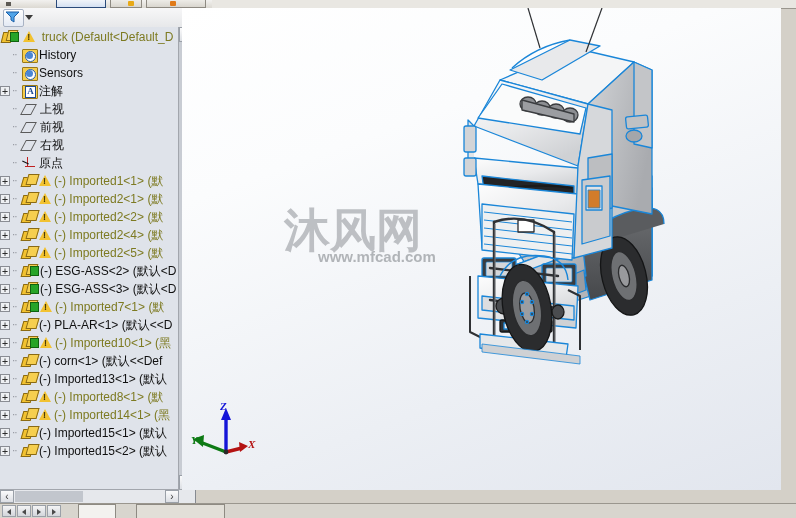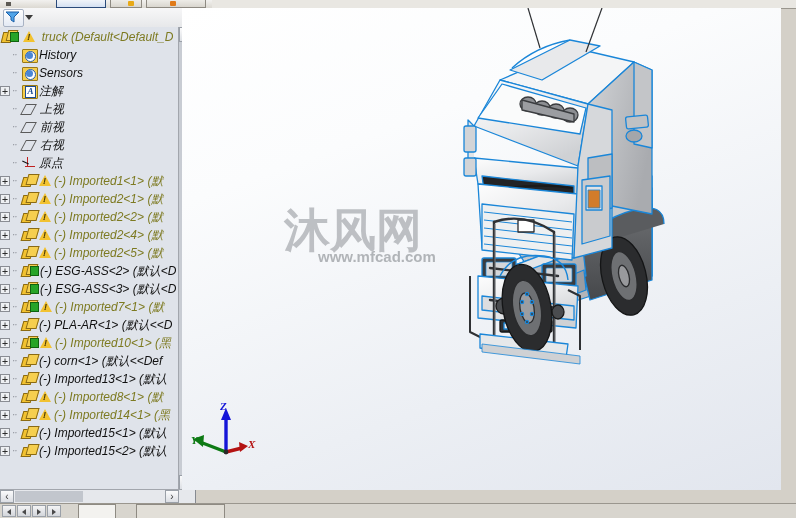--- a/index.html
+++ b/index.html
@@ -32,21 +32,21 @@
   .filterbar{position:absolute;left:0;top:0;width:196px;height:19px;
     background:linear-gradient(#f7f7f8,#e7e8ea);border-bottom:1px solid #9fa3aa;
     border-right:1px solid #9fa3aa;}
   .filterbar .filtbtn{position:absolute;left:3px;top:1px;width:19px;height:16px;
     border:1px solid #a9b3c4;background:linear-gradient(#ffffff,#e4eaf4);border-radius:2px;}
   .filterbar .caret{position:absolute;left:25px;top:7px;width:0;height:0;
     border-left:4px solid transparent;border-right:4px solid transparent;border-top:5px solid #3b3b3b;}
 
   .treewrap{position:absolute;left:0;top:19px;width:196px;height:477px;
     background:#dfe3ea;border-right:1px solid #868a91;box-sizing:border-box;}
-  .treeclip{position:absolute;left:0;top:0;width:192px;height:463px;overflow:hidden;font-style:italic;}
+  .treeclip{position:absolute;left:0;top:0;width:192px;height:463px;overflow:hidden;}
 
   .row{position:relative;height:18px;line-height:18px;white-space:nowrap;
     font-size:12px;color:#000;padding-left:0;}
   .plus{display:inline-block;width:10px;height:10px;line-height:9px;text-align:center;
     border:1px solid #8a8d94;background:#eef0f3;color:#2b2b2b;font-size:10px;
     font-family:"DejaVu Sans Mono",monospace;vertical-align:middle;margin-right:2px;box-sizing:border-box;}
   .nplus{display:inline-block;width:12px;}
   .dots{display:inline-block;width:10px;color:#8d9099;letter-spacing:-1px;font-size:10px;}
   .lbl{vertical-align:middle;}
   .lbl.olive{color:#7d7a21;}

